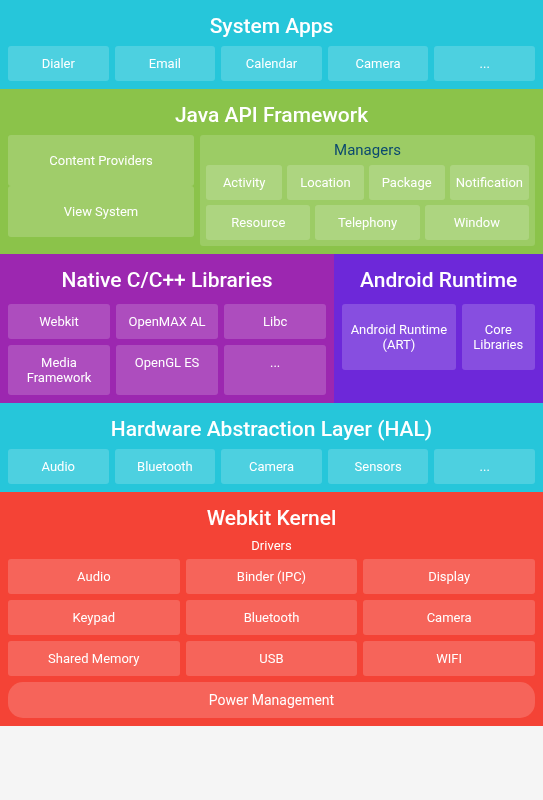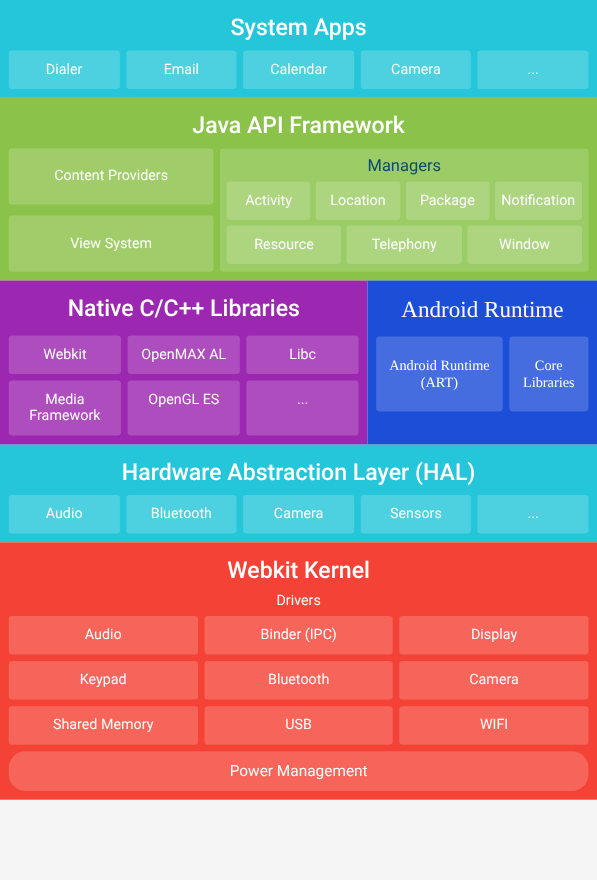--- a/index.html
+++ b/index.html
@@ -48,21 +48,21 @@
       background: #8BC34A;
     }
     .java-api-inner {
       display: grid;
       grid-template-columns: 1fr 1.8fr;
       gap: 6px;
     }
     .java-api-left {
       display: flex;
       flex-direction: column;
-      gap: 10px;
+      gap: 0;
     }
     .java-api-right {
       background: rgba(255,255,255,0.15);
       border-radius: 3px;
       padding: 6px;
     }
     .managers-title {
       color: #0c4a6e;
       text-align: center;
       font-size: 15px;
@@ -95,23 +95,22 @@
     }
     .native-libs-grid {
       display: grid;
       grid-template-columns: repeat(3, 1fr);
       gap: 6px;
       margin-top: 4px;
     }
 
     
     .android-runtime {
-      background: #1d4ed8;
+      background: #6d28d9;
       padding: 8px;
-      font-family: Liberation Serif, serif;
     }
     .android-runtime-grid {
       display: flex;
       flex-direction: row;
       gap: 6px;
       margin-top: 4px;
     }
 
     
     .hal {

